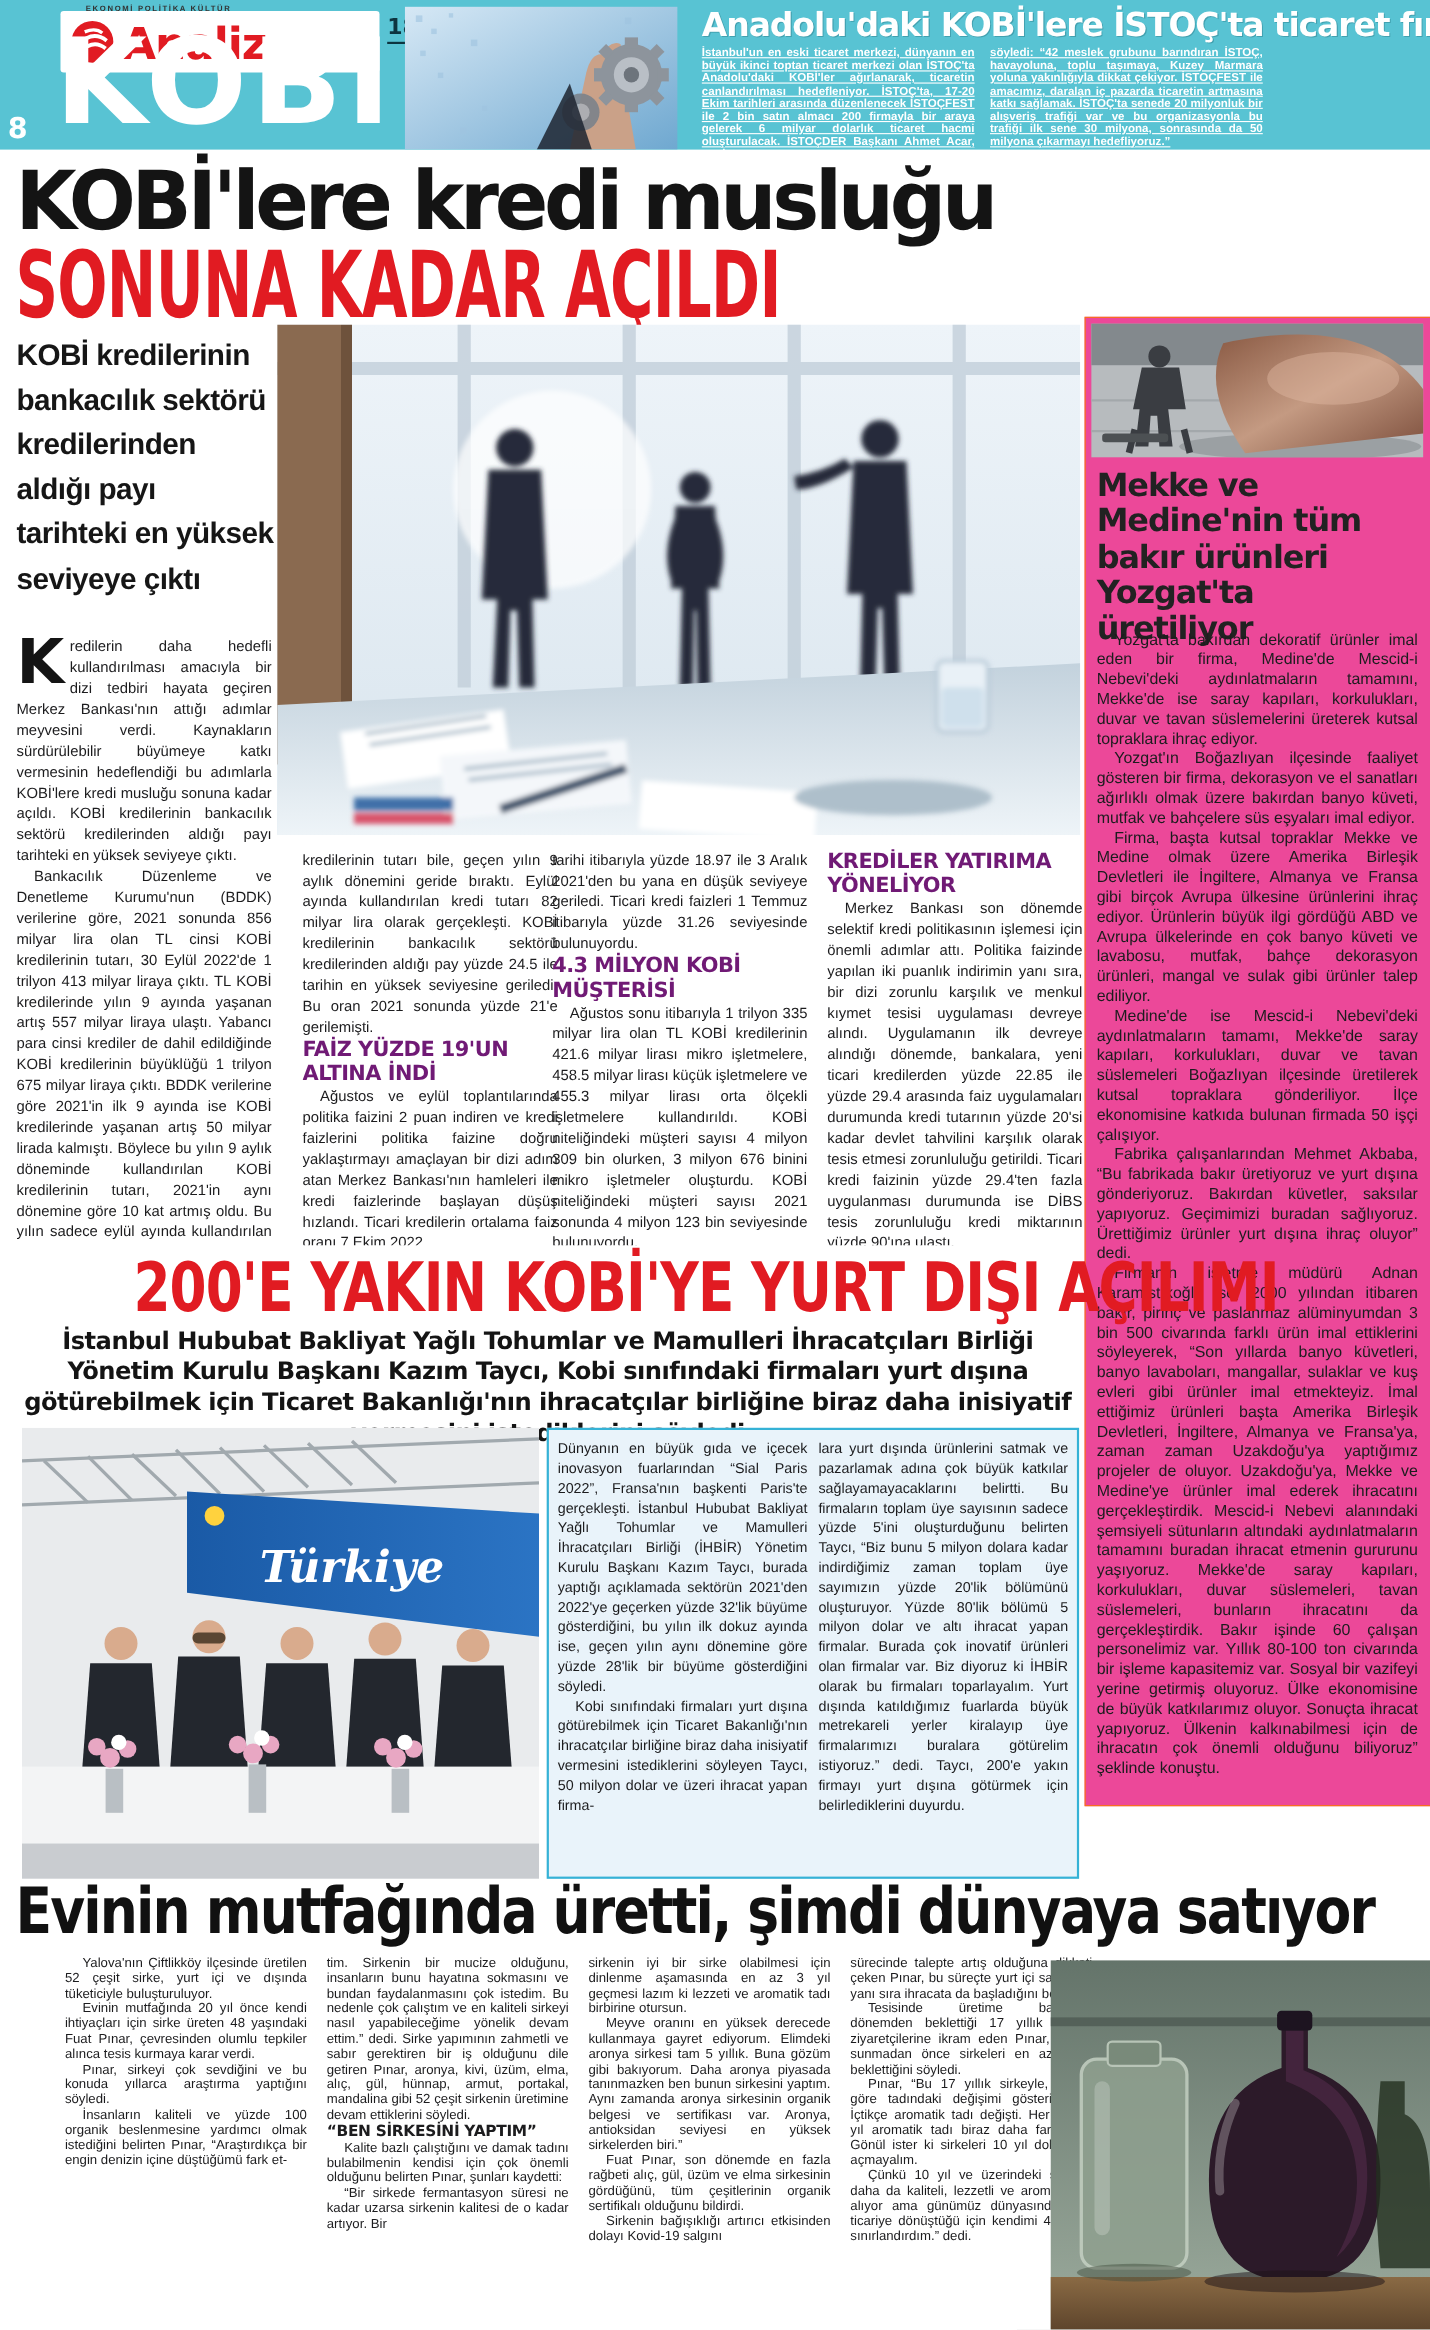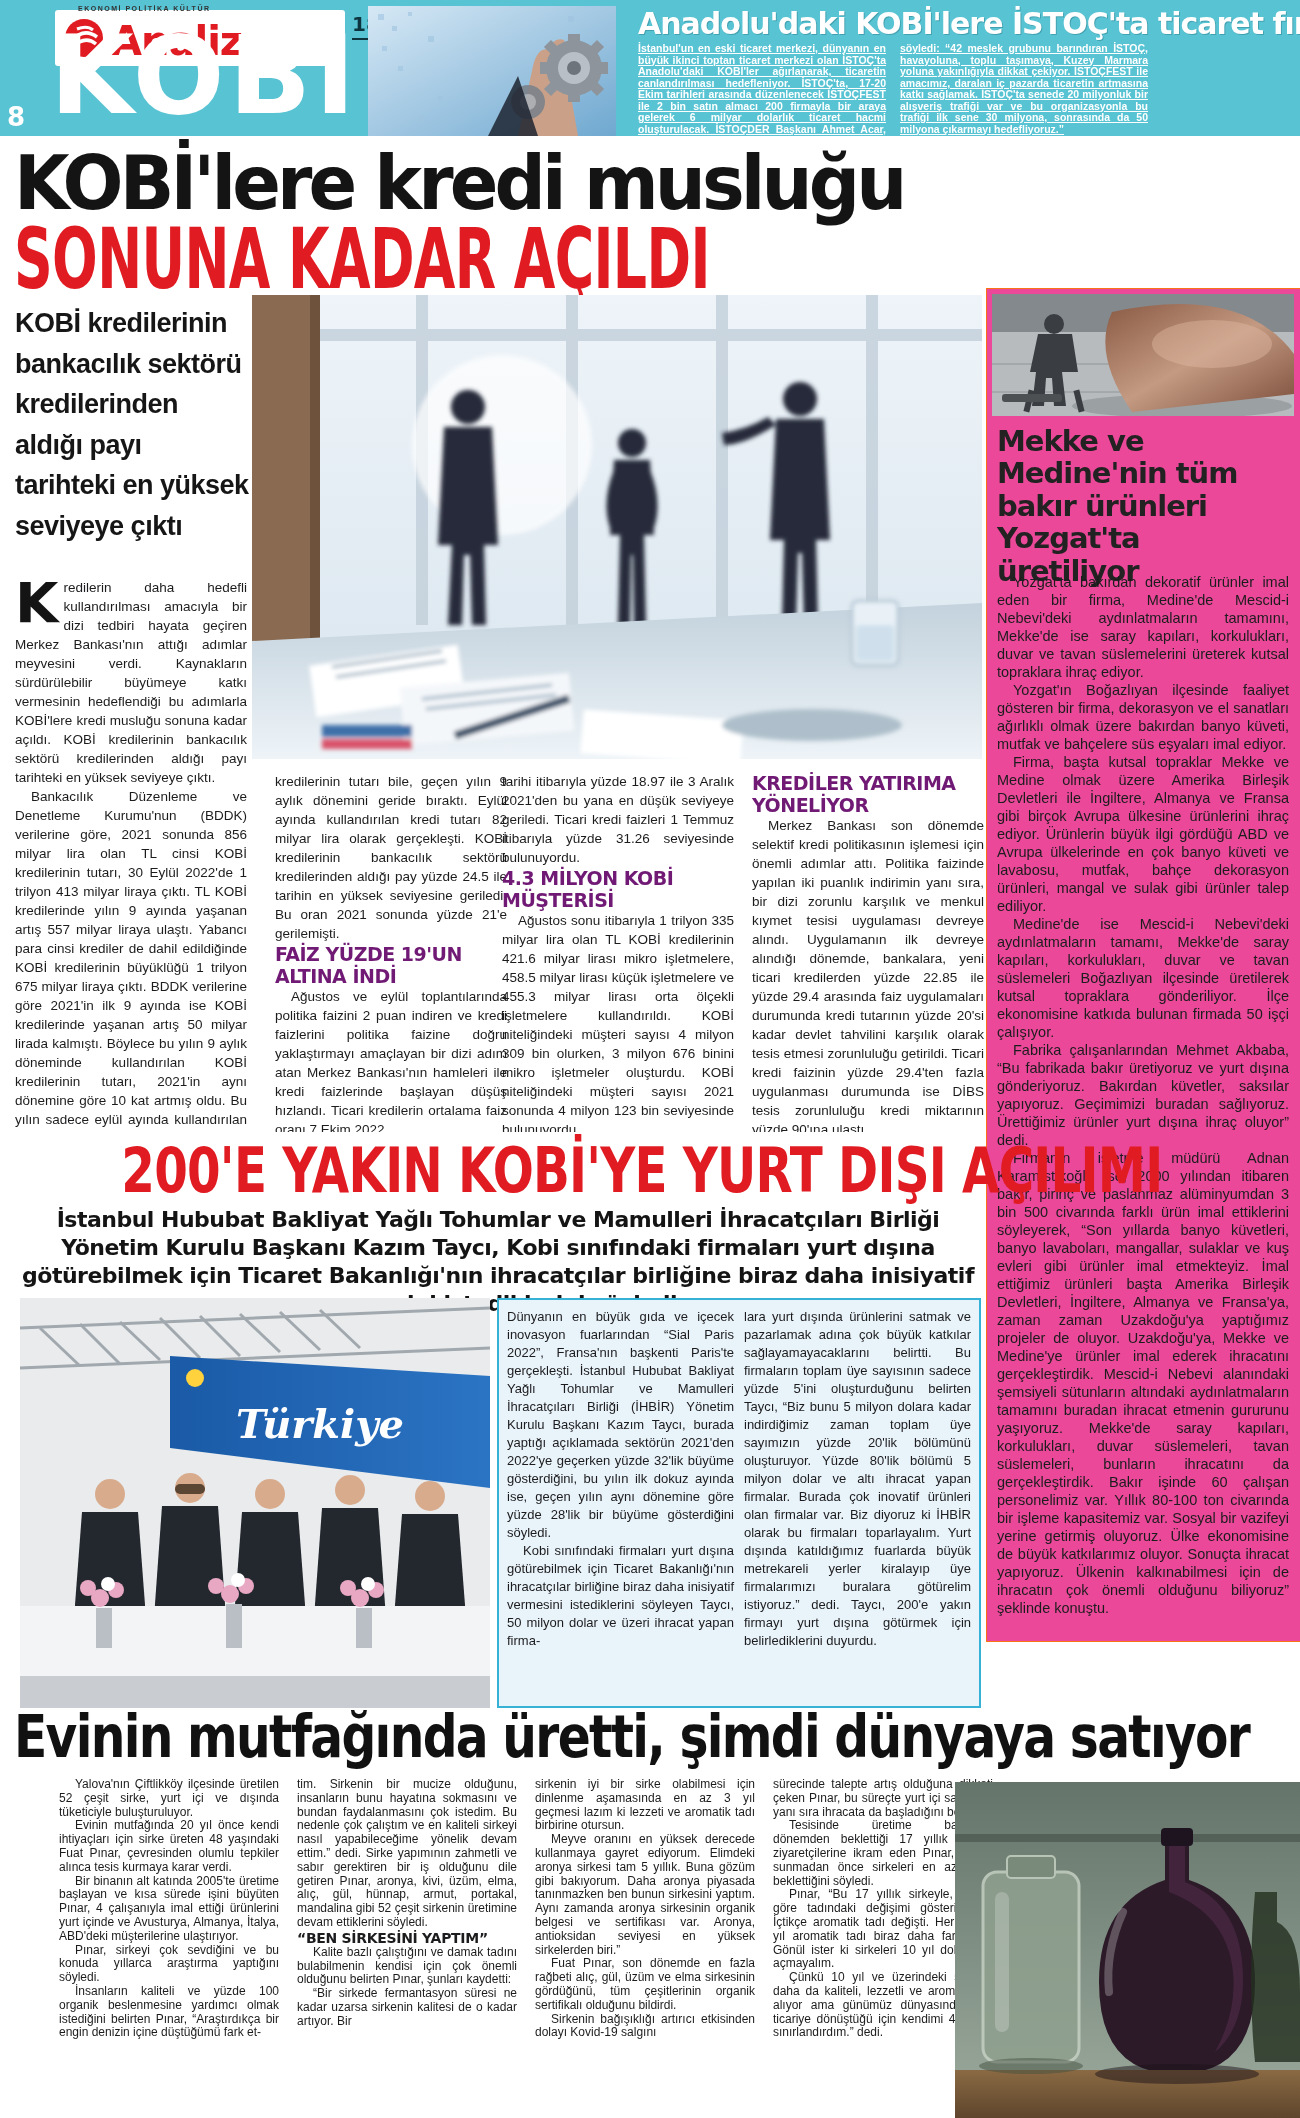--- a/index.html
+++ b/index.html
@@ -358,21 +358,20 @@
     <div class="col">
       <p>lara yurt dışında ürünlerini satmak ve pazarlamak adına çok büyük katkılar sağlayamayacaklarını belirtti. Bu firmaların toplam üye sayısının sadece yüzde 5'ini oluşturduğunu belirten Taycı, “Biz bunu 5 milyon dolara kadar indirdiğimiz zaman toplam üye sayımızın yüzde 20'lik bölümünü oluşturuyor. Yüzde 80'lik bölümü 5 milyon dolar ve altı ihracat yapan firmalar. Burada çok inovatif ürünleri olan firmalar var. Biz diyoruz ki İHBİR olarak bu firmaları toparlayalım. Yurt dışında katıldığımız fuarlarda büyük metrekareli yerler kiralayıp üye firmalarımızı buralara götürelim istiyoruz.” dedi. Taycı, 200'e yakın firmayı yurt dışına götürmek için belirlediklerini duyurdu.</p>
     </div>
   </div>
 
   <div class="h3">Evinin mutfağında üretti, şimdi dünyaya satıyor</div>
 
   <div class="vcol" id="vc1">
     <p class="ind">Yalova'nın Çiftlikköy ilçesinde üretilen 52 çeşit sirke, yurt içi ve dışında tüketiciyle buluşturuluyor.</p>
     <p class="ind">Evinin mutfağında 20 yıl önce kendi ihtiyaçları için sirke üreten 48 yaşındaki Fuat Pınar, çevresinden olumlu tepkiler alınca tesis kurmaya karar verdi.</p>
-    <p class="ind">Bir binanın alt katında 2005'te üretime başlayan ve kısa sürede işini büyüten Pınar, 4 çalışanıyla imal ettiği ürünlerini yurt içinde ve Avusturya, Almanya, İtalya, ABD'deki müşterilerine ulaştırıyor.</p>
     <p class="ind">Pınar, sirkeyi çok sevdiğini ve bu konuda yıllarca araştırma yaptığını söyledi.</p>
     <p class="ind">İnsanların kaliteli ve yüzde 100 organik beslenmesine yardımcı olmak istediğini belirten Pınar, “Araştırdıkça bir engin denizin içine düştüğümü fark et-</p>
   </div>
   <div class="vcol" id="vc2">
     <p>tim. Sirkenin bir mucize olduğunu, insanların bunu hayatına sokmasını ve bundan faydalanmasını çok istedim. Bu nedenle çok çalıştım ve en kaliteli sirkeyi nasıl yapabileceğime yönelik devam ettim.” dedi. Sirke yapımının zahmetli ve sabır gerektiren bir iş olduğunu dile getiren Pınar, aronya, kivi, üzüm, elma, alıç, gül, hünnap, armut, portakal, mandalina gibi 52 çeşit sirkenin üretimine devam ettiklerini söyledi.</p>
     <p class="vsub">“BEN SİRKESİNİ YAPTIM”</p>
     <p class="ind">Kalite bazlı çalıştığını ve damak tadını bulabilmenin kendisi için çok önemli olduğunu belirten Pınar, şunları kaydetti:</p>
     <p class="ind">“Bir sirkede fermantasyon süresi ne kadar uzarsa sirkenin kalitesi de o kadar artıyor. Bir</p>
   </div>
   <div class="vcol" id="vc3">

